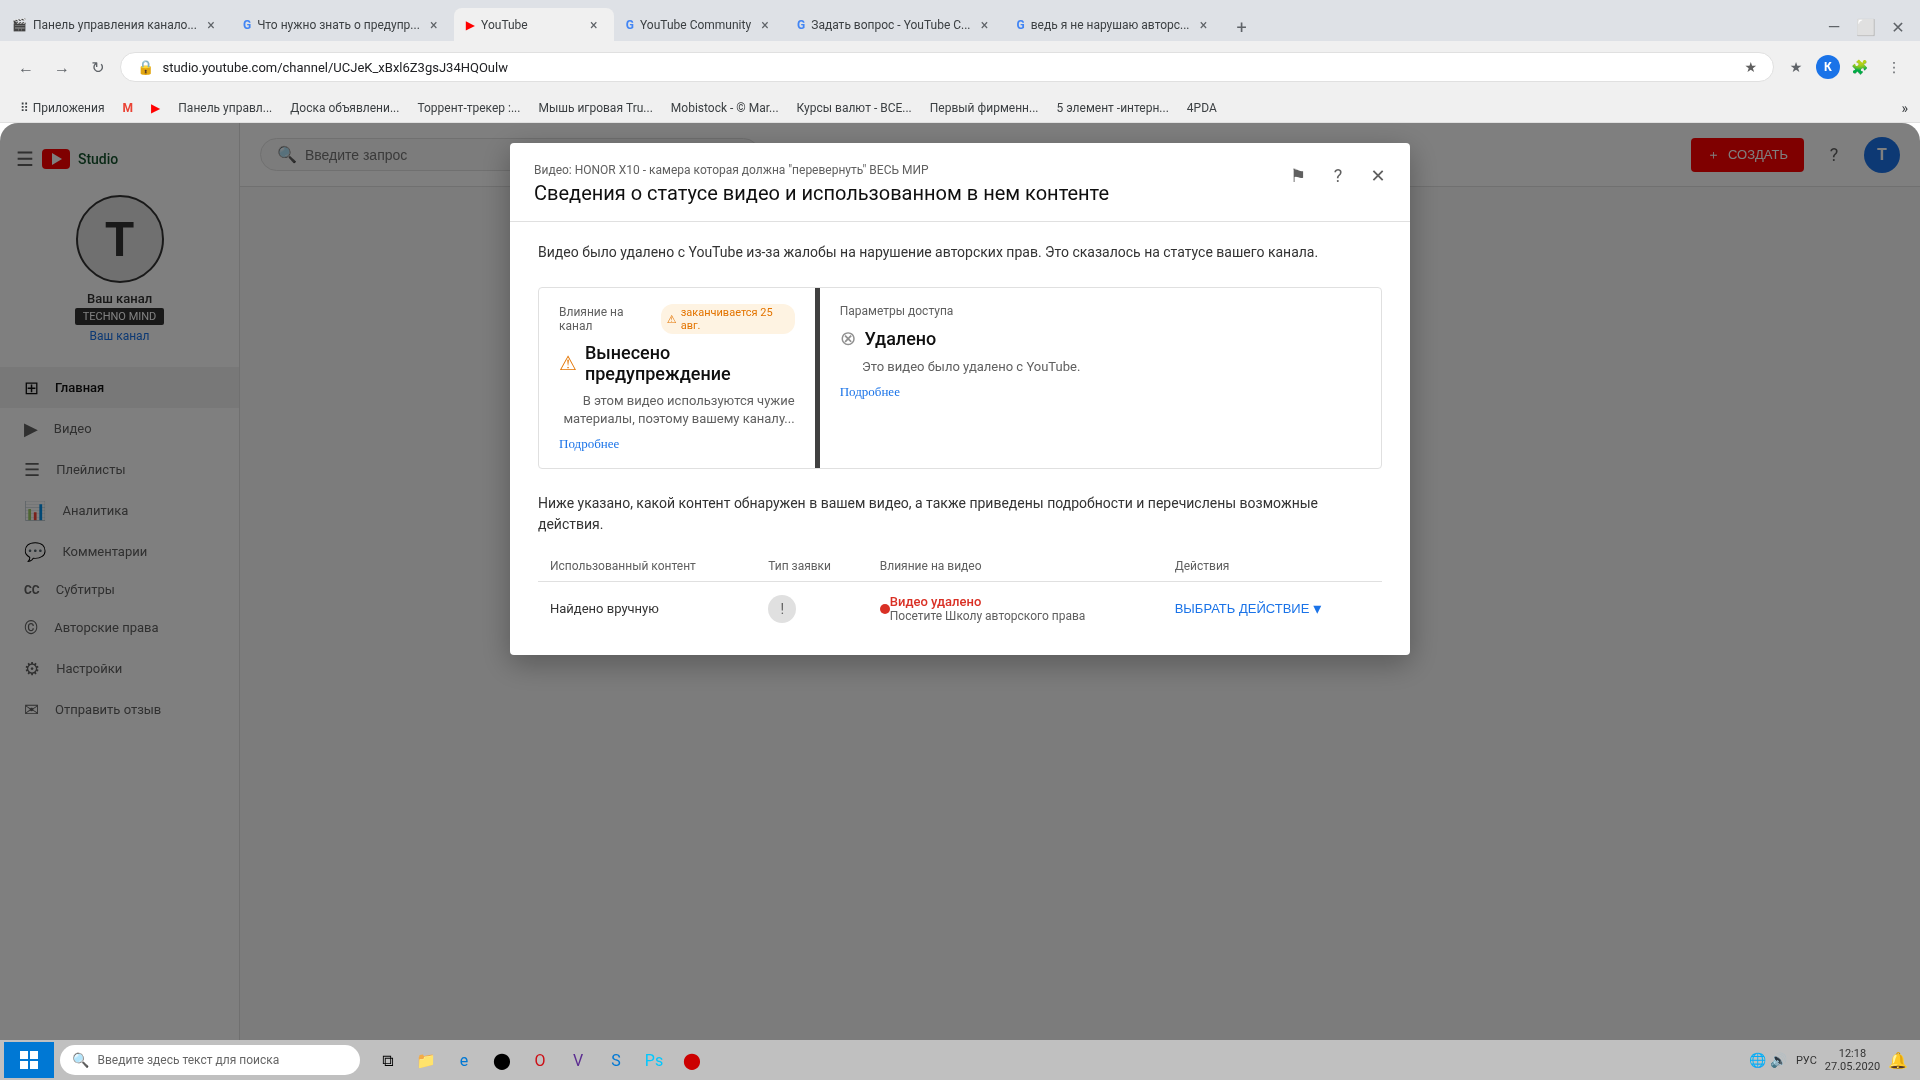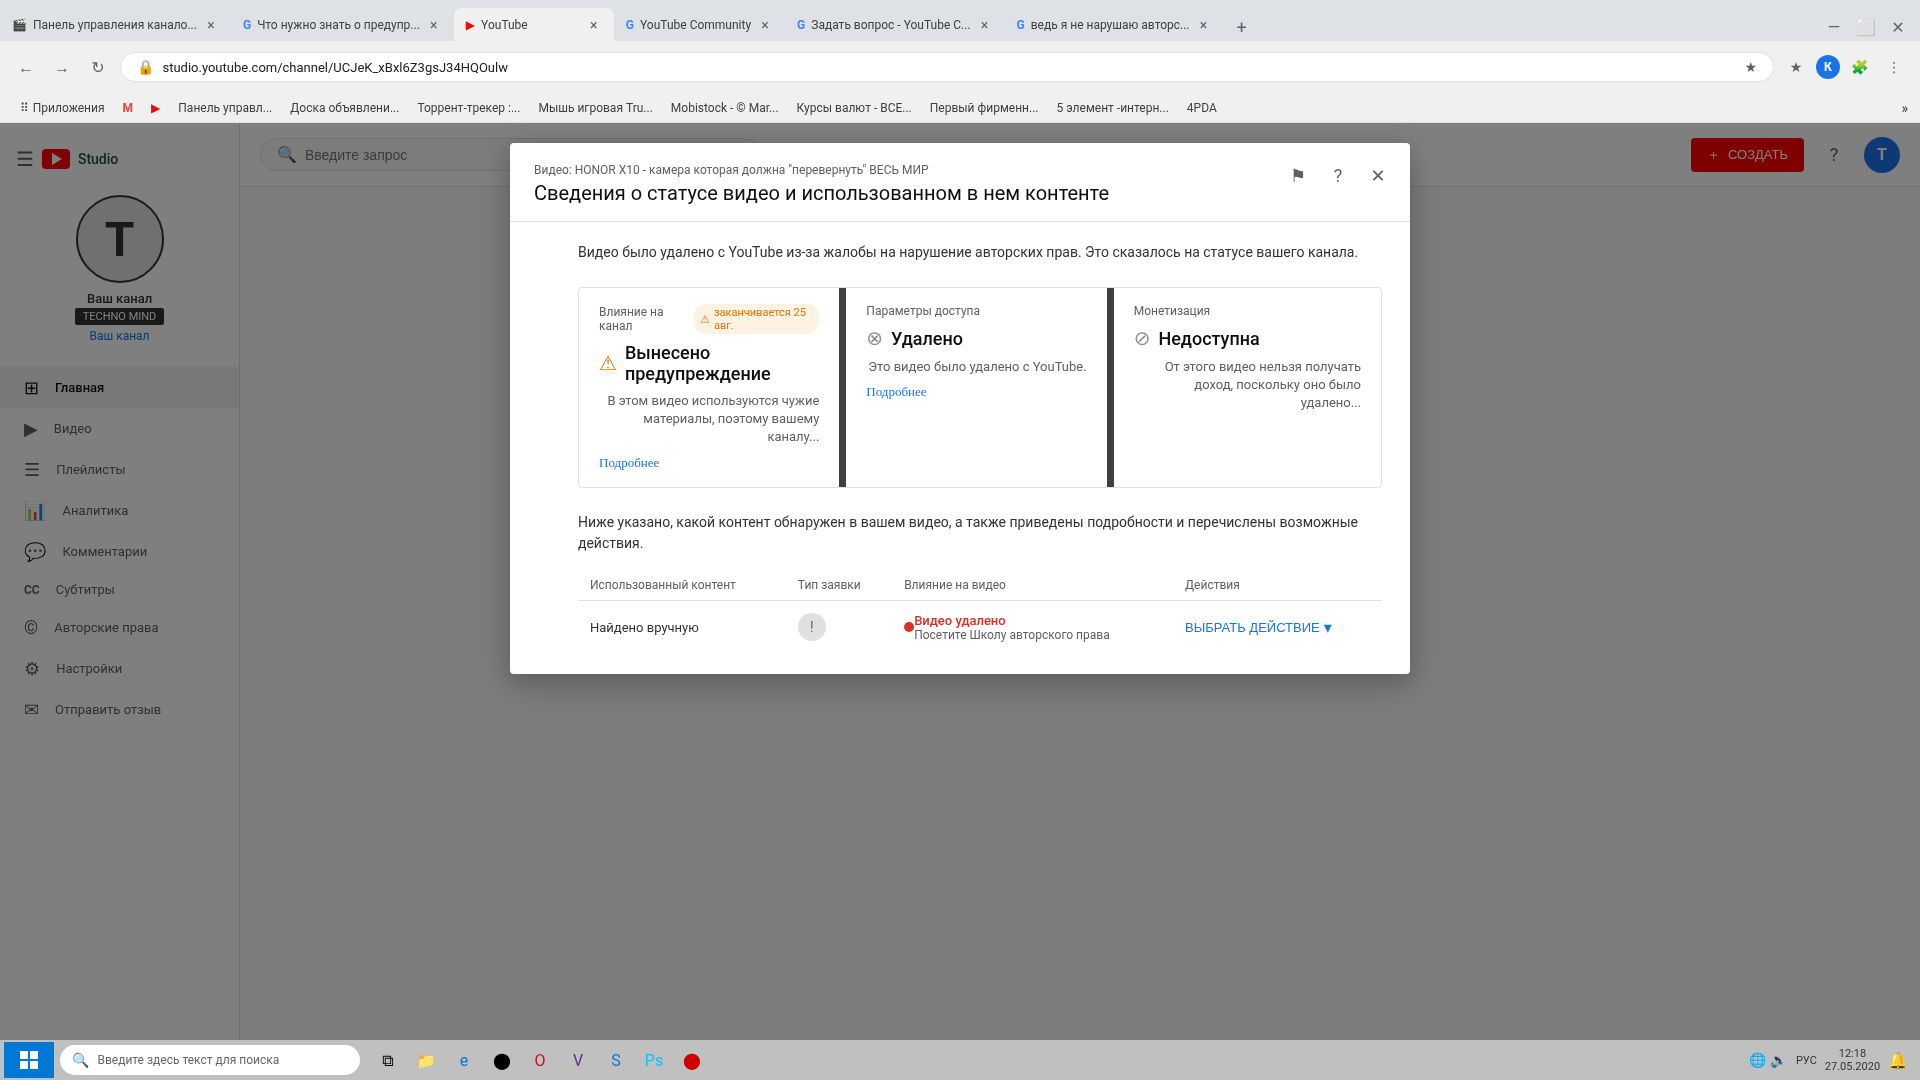--- a/index.html
+++ b/index.html
@@ -47,31 +47,31 @@
     .header-search input { border: none; background: transparent; font-size: 14px; outline: none; flex: 1; }
     .header-actions { margin-left: auto; display: flex; align-items: center; gap: 12px; }
     .create-btn { background: #ff0000; color: white; border: none; border-radius: 4px; padding: 8px 16px; font-size: 13px; font-weight: 500; cursor: pointer; display: flex; align-items: center; gap: 8px; }
     .header-icon-btn { width: 36px; height: 36px; border-radius: 50%; display: flex; align-items: center; justify-content: center; cursor: pointer; font-size: 18px; color: #606060; }
     .avatar-btn { width: 36px; height: 36px; border-radius: 50%; background: #1a73e8; display: flex; align-items: center; justify-content: center; color: white; font-size: 16px; font-weight: bold; cursor: pointer; }
 
     
     .main-content { position: absolute; top: 64px; left: 240px; right: 0; bottom: 0; background: #f9f9f9; overflow-y: auto; }
 
     
-    .modal-overlay { position: fixed; top: 123px; left: 0; right: 0; bottom: 0; background: rgba(0,0,0,0.5); z-index: 100; display: flex; align-items: flex-start; justify-content: center; padding-top: 20px; }
+    .modal-overlay { position: fixed; top: 123px; left: 0; right: 0; bottom: 0; background: rgba(0,0,0,0.5); z-index: 100; display: flex; align-items: flex-start; justify-content: center; padding-top: 20px; border-radius: 18px; }
     .modal { background: white; border-radius: 4px; width: 900px; max-height: 600px; overflow-y: auto; box-shadow: 0 8px 30px rgba(0,0,0,0.3); }
     .modal-header { padding: 20px 24px 16px; border-bottom: 1px solid #e0e0e0; position: relative; }
     .modal-subtitle { font-size: 12px; color: #606060; margin-bottom: 4px; }
     .modal-title { font-size: 20px; font-weight: 400; color: #0f0f0f; }
     .modal-header-actions { position: absolute; top: 16px; right: 16px; display: flex; gap: 8px; align-items: center; }
     .modal-icon-btn { width: 32px; height: 32px; display: flex; align-items: center; justify-content: center; cursor: pointer; font-size: 18px; color: #606060; border-radius: 50%; }
-    .modal-body { padding: 20px 28px; margin-left: 40px; }
+    .modal-body { padding: 20px 28px; }
     .modal-description { font-size: 14px; color: #333; margin-bottom: 24px; line-height: 1.5; }
     .status-grid { display: grid; grid-template-columns: 1fr 1fr 1fr; gap: 0; border: 1px solid #e0e0e0; border-radius: 4px; margin-bottom: 24px; }
-    .status-card { padding: 16px 20px; border-right: 7px solid #404040; }
+    .status-card { padding: 16px 20px; border-right: 5px solid #404040; }
     .status-card:last-child { border-right: none; }
     .status-card-header { font-size: 12px; color: #606060; margin-bottom: 8px; display: flex; align-items: center; gap: 6px; }
     .status-card-header .warning-badge { background: #fef3e2; color: #e37400; font-size: 11px; padding: 2px 6px; border-radius: 12px; display: flex; align-items: center; gap: 4px; }
     .status-card-title { display: flex; align-items: center; gap: 8px; font-size: 18px; font-weight: 500; color: #0f0f0f; margin-bottom: 8px; }
     .status-card-title .warn-icon { color: #e37400; font-size: 20px; }
     .status-card-title .deleted-icon { color: #909090; font-size: 20px; }
     .status-card-title .unavail-icon { color: #909090; font-size: 20px; }
     .status-card-desc { font-size: 13px; color: #606060; line-height: 1.4; text-align: right; }
     .status-link { color: #1a73e8; font-size: 13px; cursor: pointer; margin-top: 8px; display: block; font-family: Liberation Serif, serif; }
     .content-table-section { }
@@ -384,30 +384,20 @@
               <span>Параметры доступа</span>
             </div>
             <div class="status-card-title">
               <span class="deleted-icon">⊗</span>
               <span>Удалено</span>
             </div>
             <div class="status-card-desc">Это видео было удалено с YouTube.</div>
             <a class="status-link">Подробнее</a>
           </div>
 
-          <div class="status-card">
-            <div class="status-card-header">
-              <span>Монетизация</span>
-            </div>
-            <div class="status-card-title">
-              <span class="unavail-icon">⊘</span>
-              <span>Недоступна</span>
-            </div>
-            <div class="status-card-desc">От этого видео нельзя получать доход, поскольку оно было удалено...</div>
-          </div>
         </div>
 
         <div class="content-table-section">
           <div class="content-table-desc">Ниже указано, какой контент обнаружен в вашем видео, а также приведены подробности и перечислены возможные действия.</div>
           <table class="content-table">
             <thead>
               <tr>
                 <th>Использованный контент</th>
                 <th>Тип заявки</th>
                 <th>Влияние на видео</th>

